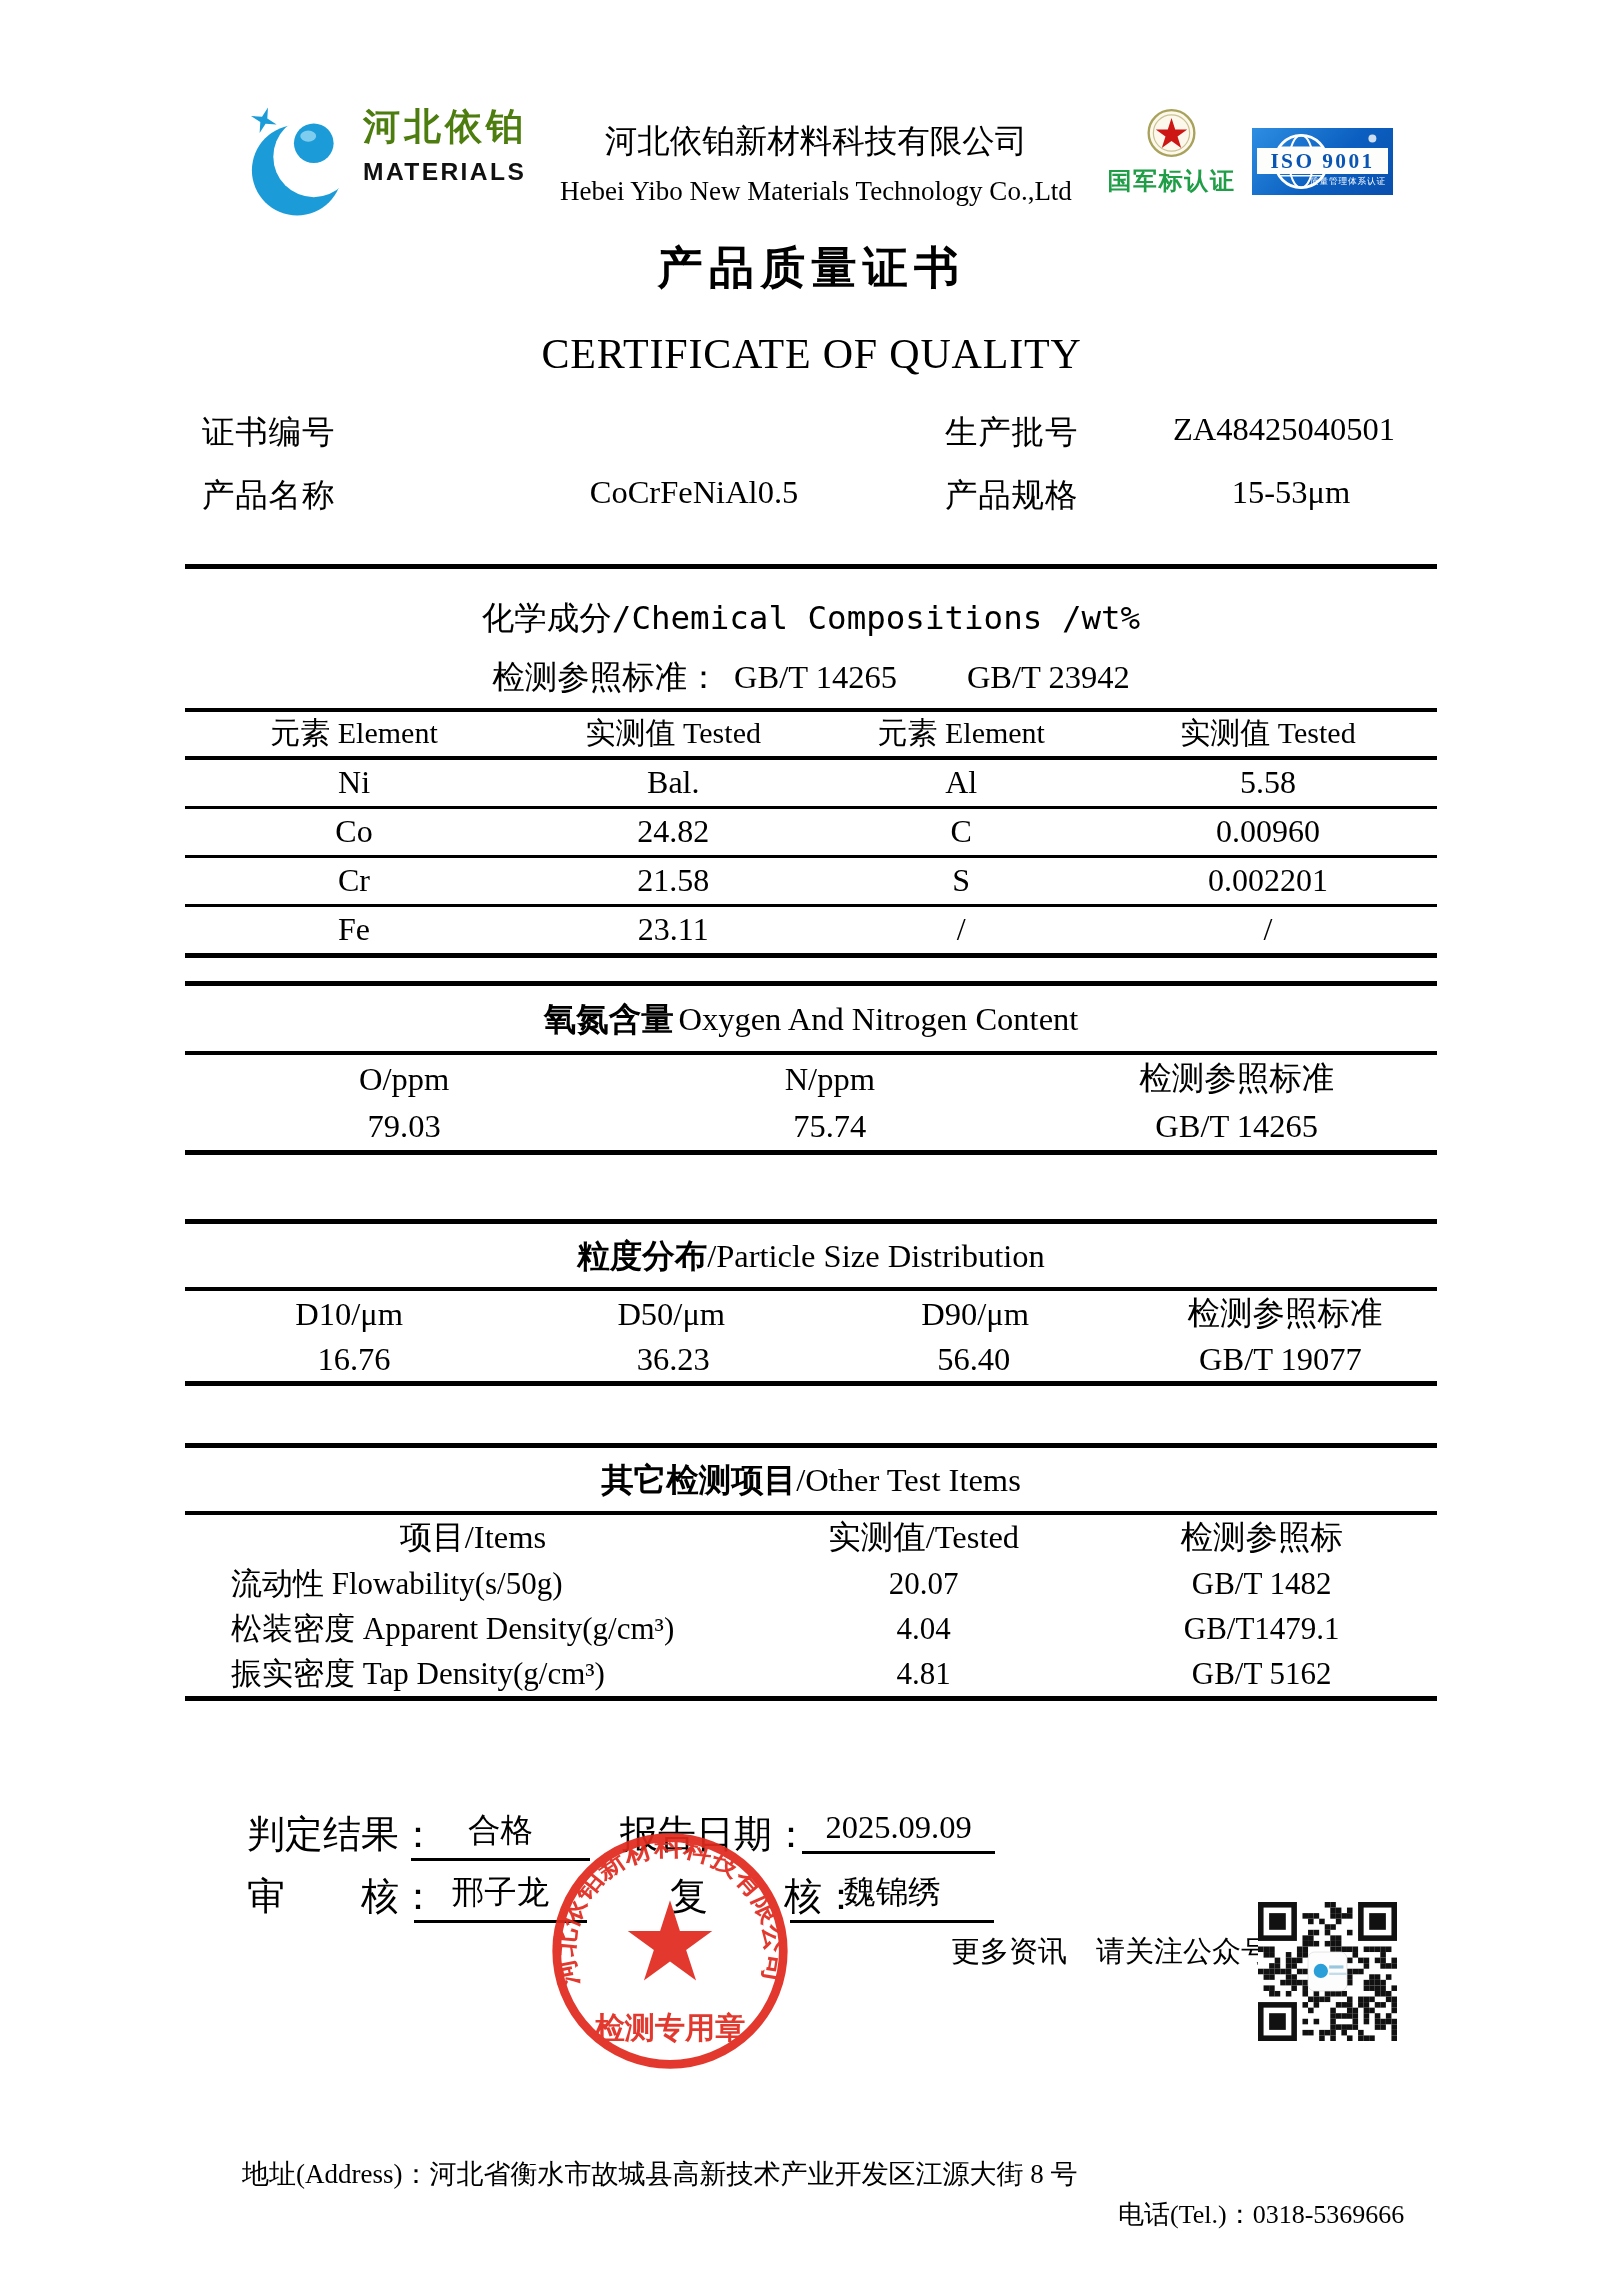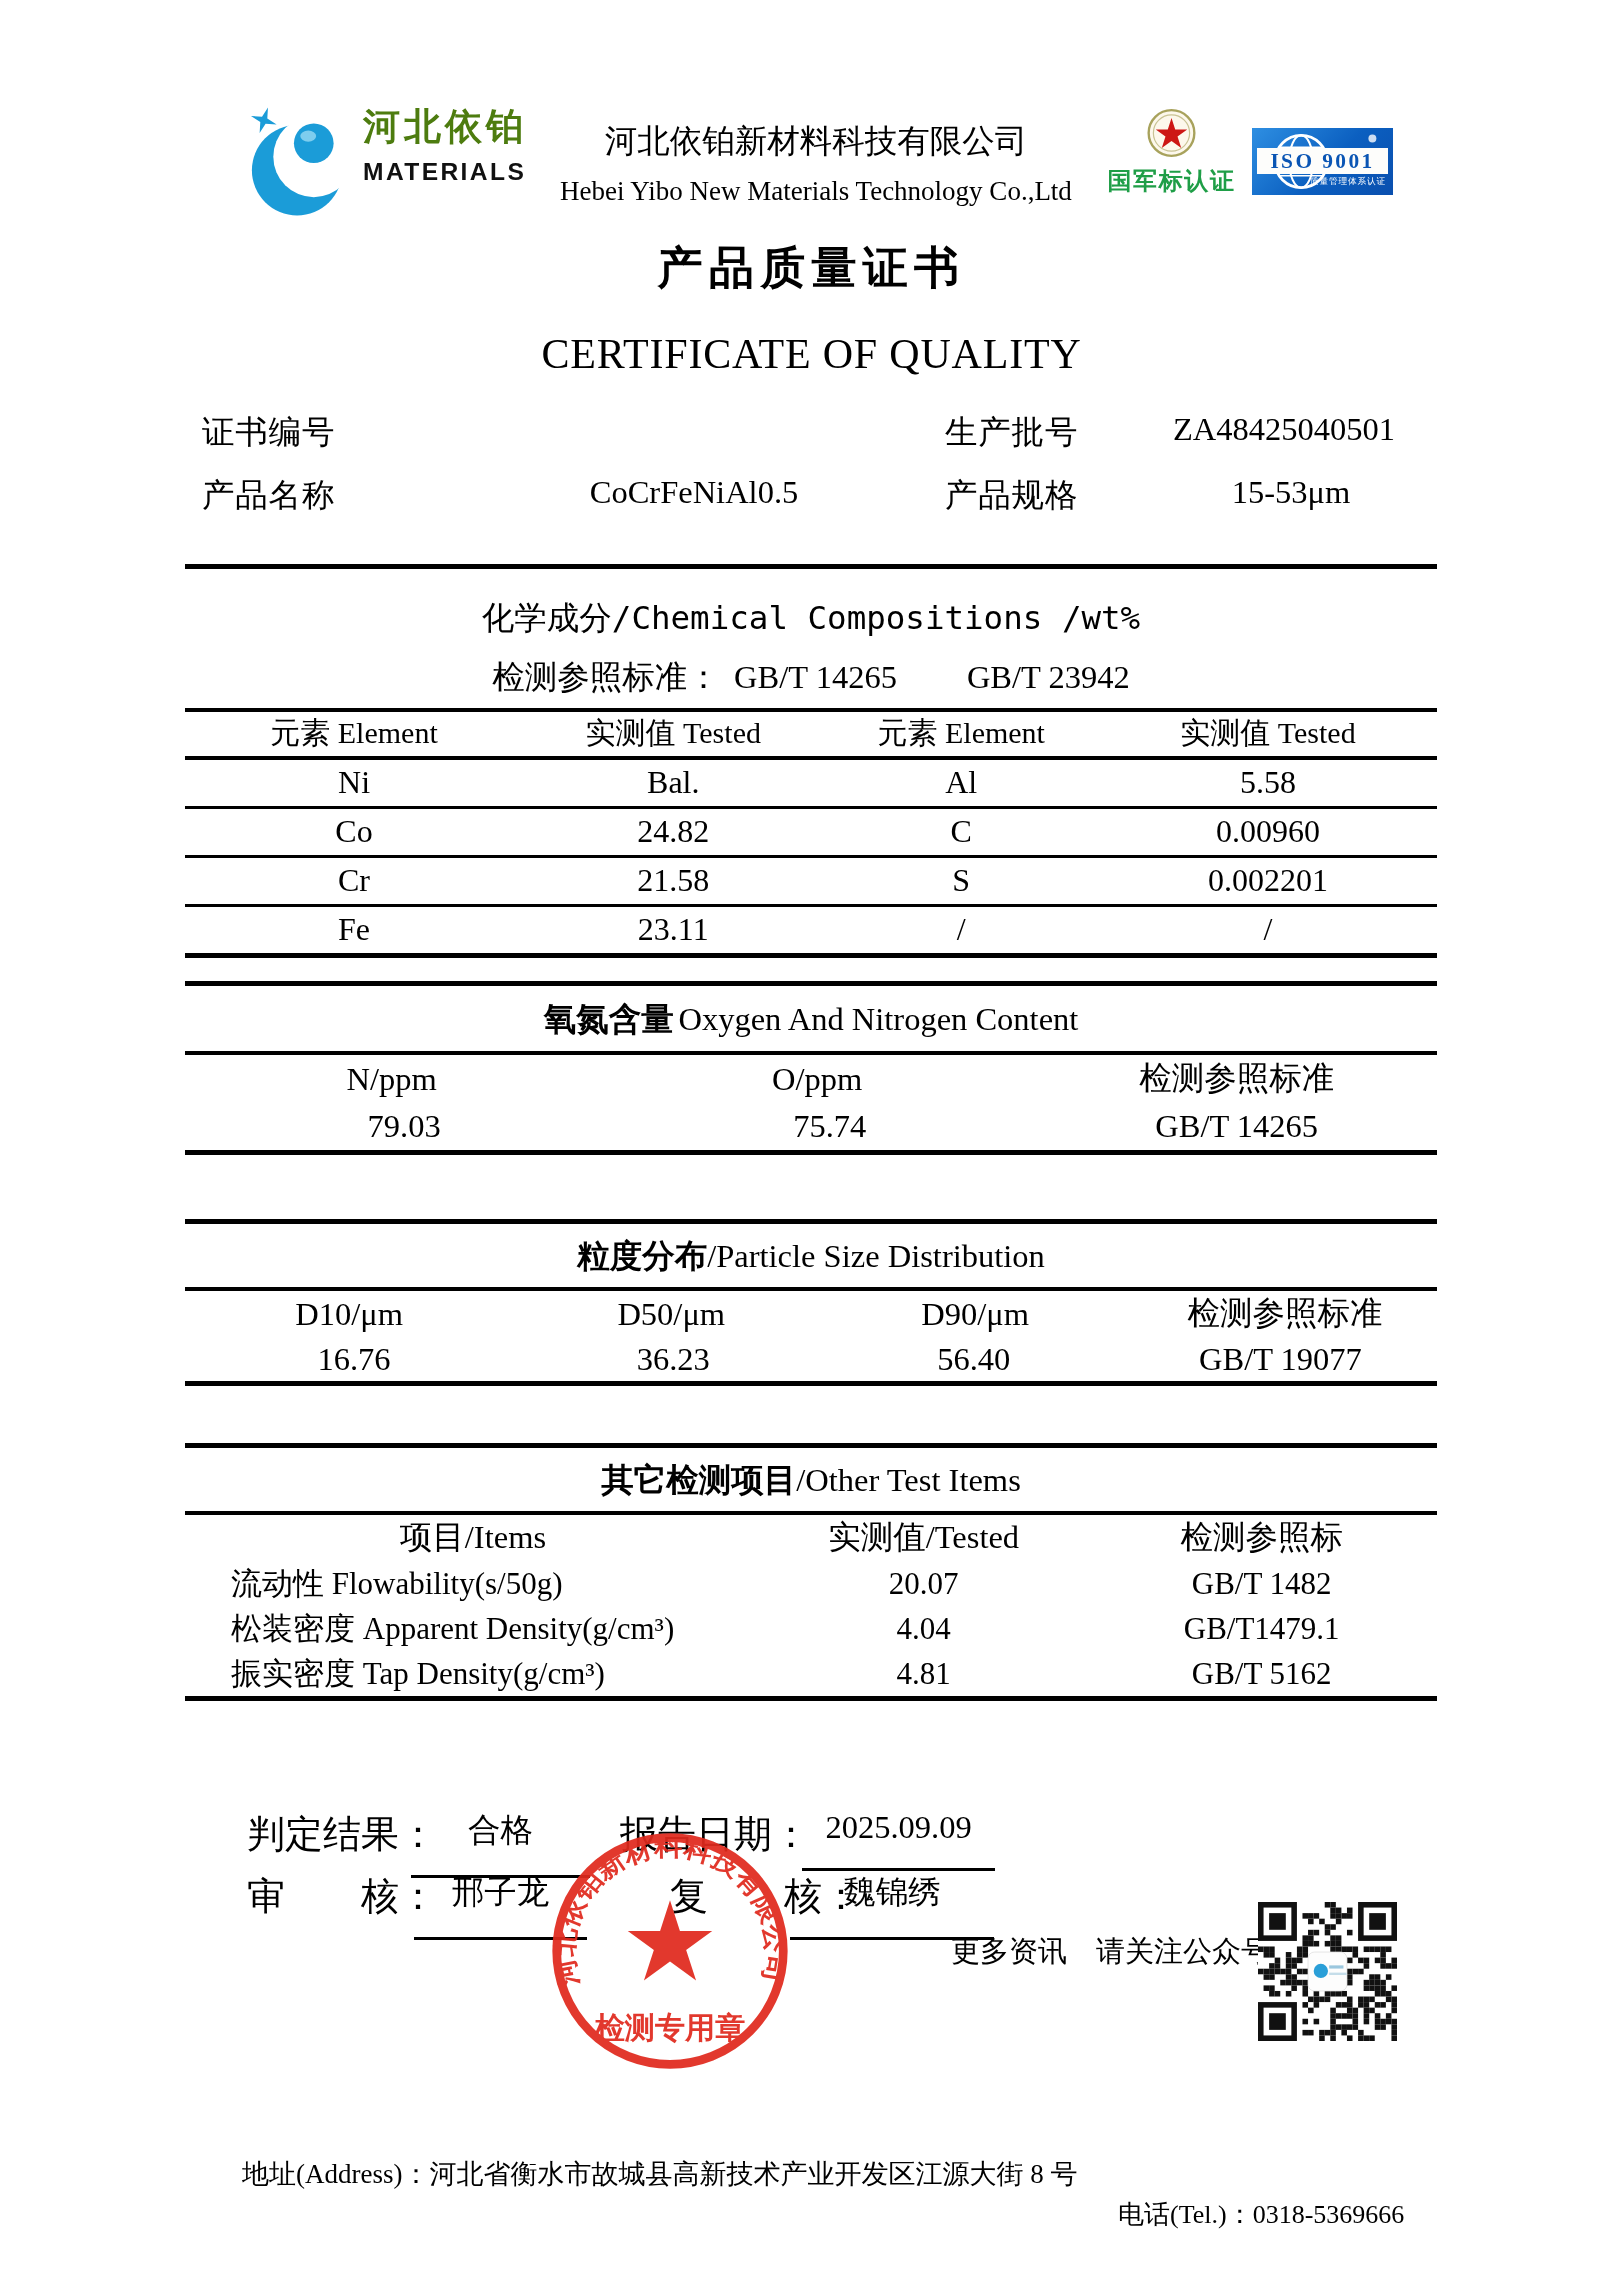--- a/index.html
+++ b/index.html
@@ -67,21 +67,21 @@
   .psd-v { height:44px; font-size:32.5px; }
   .pc1{width:27%}.pc2{width:24%}.pc3{width:24%}.pc4{width:25%}
 
   .oth-h { height:46px; font-size:32.5px; }
   .oth-r { height:45px; font-size:31px; }
   .tc1{width:46%; text-align:left; padding-left:46px; box-sizing:border-box;}
   .tc2{width:26%}.tc3{width:28%}
 
   
   .result-lbl { position:absolute; font-size:38px; }
-  .uline { position:absolute; border-bottom:3.2px solid #000; text-align:center; font-size:32.5px; padding-bottom:22px; }
+  .uline { position:absolute; border-bottom:3.2px solid #000; text-align:center; font-size:32.5px; padding-bottom:5px; }
 
   
   .stamp { position:absolute; left:548px; top:1829px; opacity:.93; z-index:5; }
   .stamp text { font-family:"Liberation Sans","DejaVu Sans",sans-serif; }
   .qr-caption { position:absolute; left:951px; top:1932px; font-size:29px; }
   .qr-wrap { position:absolute; left:1258px; top:1902px; }
   .footer-address { position:absolute; left:242px; top:2156px; font-size:27px; }
   .footer-tel { position:absolute; left:1118px; top:2197px; font-size:26px; }
 </style>
 </head>
@@ -176,22 +176,22 @@
       <div class="c cc4">/</div>
     </div>
   </div>
 
   <div class="sec" id="sec-oxy">
     <div class="sec-head">
       <span class="cn">氧氮含量</span><span class="en">Oxygen And Nitrogen Content</span>
     </div>
     <div class="rule"></div>
     <div class="trow oxy-h">
+      <div class="c oc1">O/ppm</div>
       <div class="c oc2">N/ppm</div>
-      <div class="c oc1">O/ppm</div>
       <div class="c oc3">检测参照标准</div>
     </div>
     <div class="trow oxy-v">
       <div class="c oc1">79.03</div>
       <div class="c oc2">75.74</div>
       <div class="c oc3">GB/T 14265</div>
     </div>
   </div>
 
   <div class="sec" id="sec-psd">

